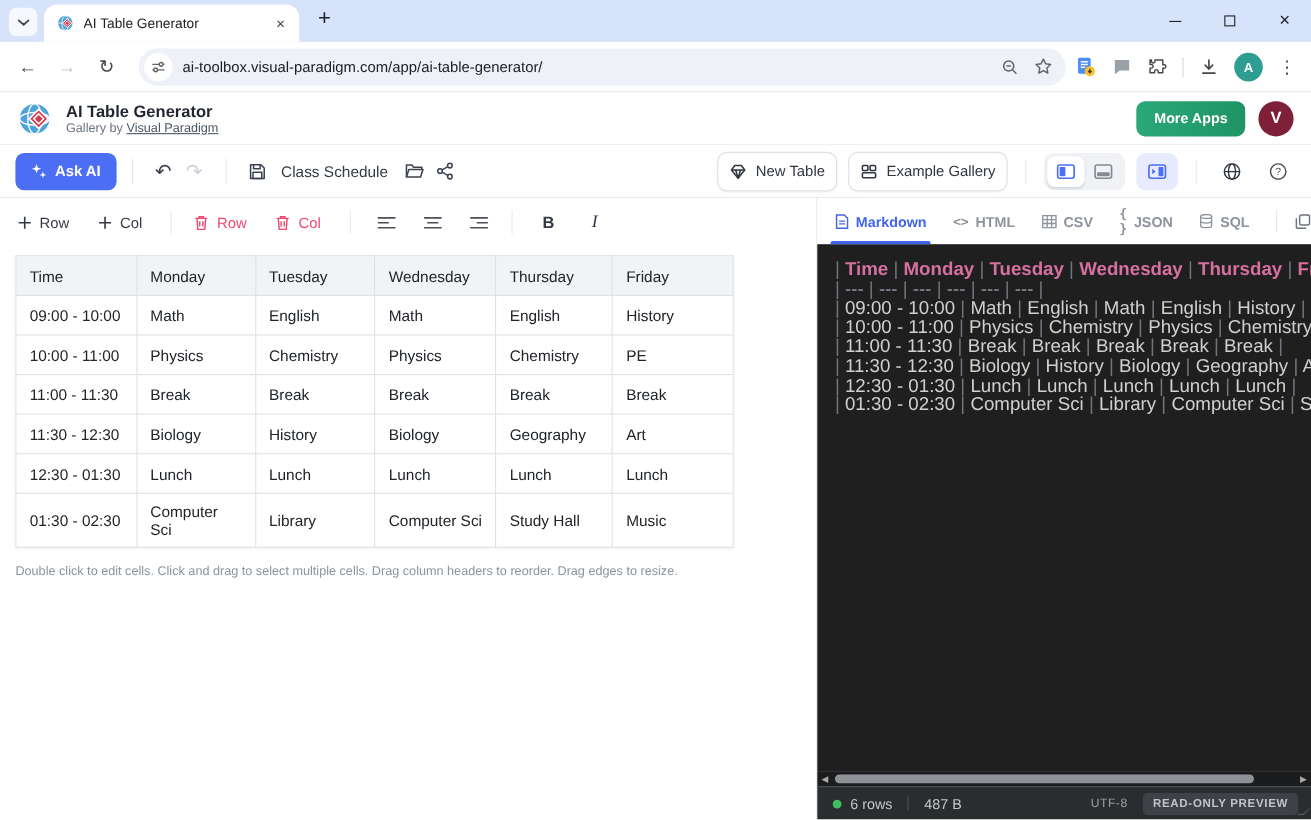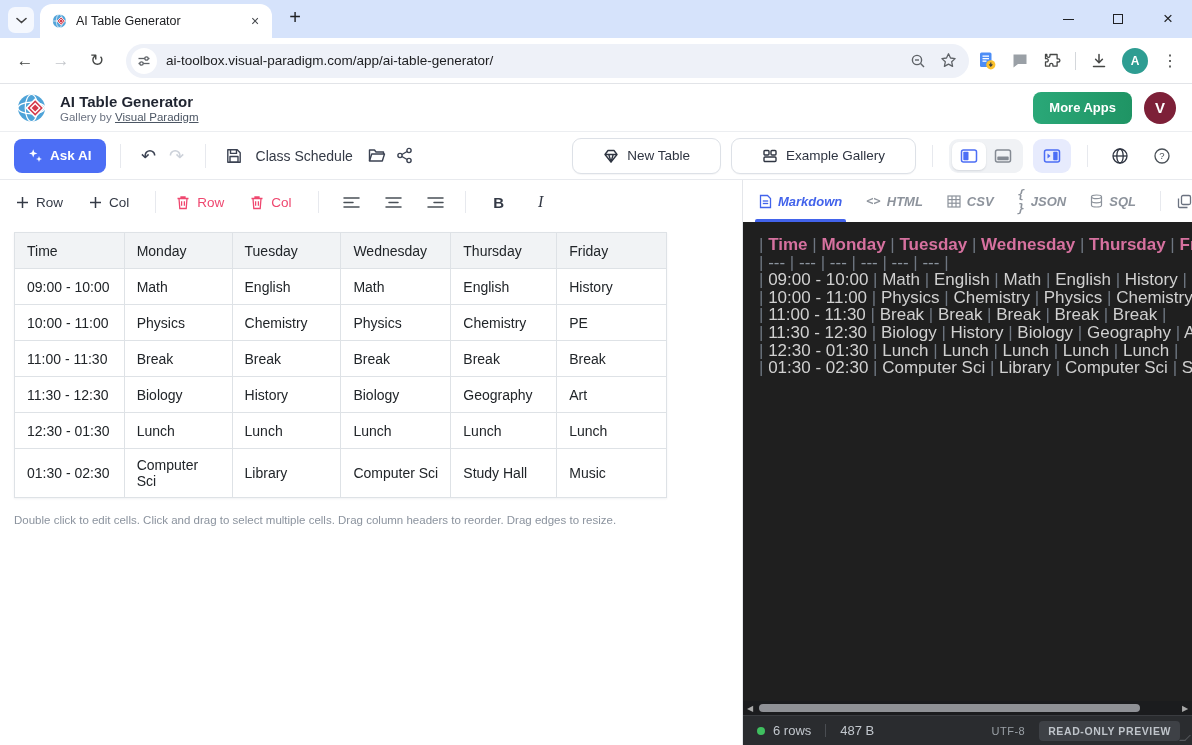--- a/index.html
+++ b/index.html
@@ -41,21 +41,21 @@
   .user-avatar { width:32px; height:32px; border-radius:50%; background:var(--avatar-maroon); color:#fff; font-weight:700; font-size:15px; display:flex; align-items:center; justify-content:center; }
 
   
   .app-toolbar { height:48px; display:flex; align-items:center; padding:0 14px; border-bottom:1px solid #e8eaee; background:#fff; }
   .ask-ai-btn { height:34px; border:none; border-radius:8px; background:var(--accent-blue); color:#fff; font-size:13.5px; font-weight:600; display:flex; align-items:center; gap:7px; padding:0 14px; }
   .tb-sep { width:1px; height:24px; background:#e7e9ee; margin:0 14px; }
   .tb-icon { width:28px; height:28px; display:flex; align-items:center; justify-content:center; color:#3b4252; font-size:18px; }
   .tb-icon.disabled { color:#ccd1d9; }
   .doc-name { font-size:14px; color:#343a46; margin:0 10px 0 8px; }
   .toolbar-right { margin-left:auto; display:flex; align-items:center; gap:10px; }
-  .outline-btn { height:36px; border:1px solid #dde1e7; background:#fff; border-radius:9px; display:flex; align-items:center; gap:8px; padding:0 30px; font-size:13.5px; color:#2f3542; box-shadow:0 1px 1px rgba(20,30,60,.04); }
+  .outline-btn { height:36px; border:1px solid #dde1e7; background:#fff; border-radius:9px; display:flex; align-items:center; gap:8px; padding:0 10px; font-size:13.5px; color:#2f3542; box-shadow:0 1px 1px rgba(20,30,60,.04); }
   .thin-sep { width:1px; height:22px; background:#e7e9ee; margin:0 6px; }
   .seg-control { background:#f0f2f5; border-radius:9px; padding:3px; display:flex; }
   .seg-opt { width:34px; height:28px; border-radius:7px; display:flex; align-items:center; justify-content:center; }
   .seg-opt.selected { background:#fff; box-shadow:0 1px 2px rgba(20,30,60,.12); }
   .panel-btn { width:38px; height:34px; border-radius:9px; background:#e7ebfd; display:flex; align-items:center; justify-content:center; }
   .plain-icon-btn { width:32px; height:32px; display:flex; align-items:center; justify-content:center; color:#2f3542; }
 
   
   .main { display:flex; height:565px; }
   .left-pane { width:743px; border-right:1px solid #e4e6ea; display:flex; flex-direction:column; background:#fff; }
@@ -69,21 +69,21 @@
   .fmt-i { font-style:italic; font-family:"Liberation Serif", serif; font-size:16px; color:#343a46; }
 
   .table-wrap { margin:8px 16px 0 14px; }
   table.schedule { border-collapse:collapse; width:653px; font-size:14px; color:#212529; box-shadow:0 1px 2px rgba(20,30,60,.06); }
   table.schedule th, table.schedule td { border:1px solid #dee2e6; padding:8px 12px; height:36px; text-align:left; font-weight:400; }
   table.schedule th { background:#f1f3f5; color:#212529; }
   .hint { margin:16px 16px 0 14px; font-size:11.5px; color:#8b939e; }
 
   
   .right-pane { flex:1; display:flex; flex-direction:column; min-width:0; }
-  .preview-tabs { height:42px; background:#fff; display:flex; align-items:center; padding:0 18px 0 16px;font-style:italic; }
+  .preview-tabs { height:42px; background:#fff; display:flex; align-items:center; padding:0 18px 0 16px; }
   .ptab { display:flex; align-items:center; gap:6px; font-size:13px; color:#8d939c; height:100%; margin-right:24px; position:relative; font-weight:600; }
   .ptab.active { color:var(--tab-active-blue); }
   .ptab.active::after { content:""; position:absolute; left:-4px; right:-4px; bottom:0; height:3px; background:var(--tab-active-blue); border-radius:2px 2px 0 0; }
   .ptab .ticon { display:flex; align-items:center; }
   .ptab .mono-glyph { font-family:"DejaVu Sans Mono", monospace; font-size:12px; font-weight:700; }
   .ptabs-right { margin-left:auto; display:flex; align-items:center; gap:16px; color:#6b7280; }
   .ptabs-sep { width:1px; height:20px; background:#e7e9ee; }
 
   .code-area { flex:1; background:var(--code-bg); overflow:hidden; padding:14px 0 0 16px; }
   .code-line { font-family:Liberation Sans, sans-serif; font-size:17px; line-height:17.6px; white-space:pre; }

